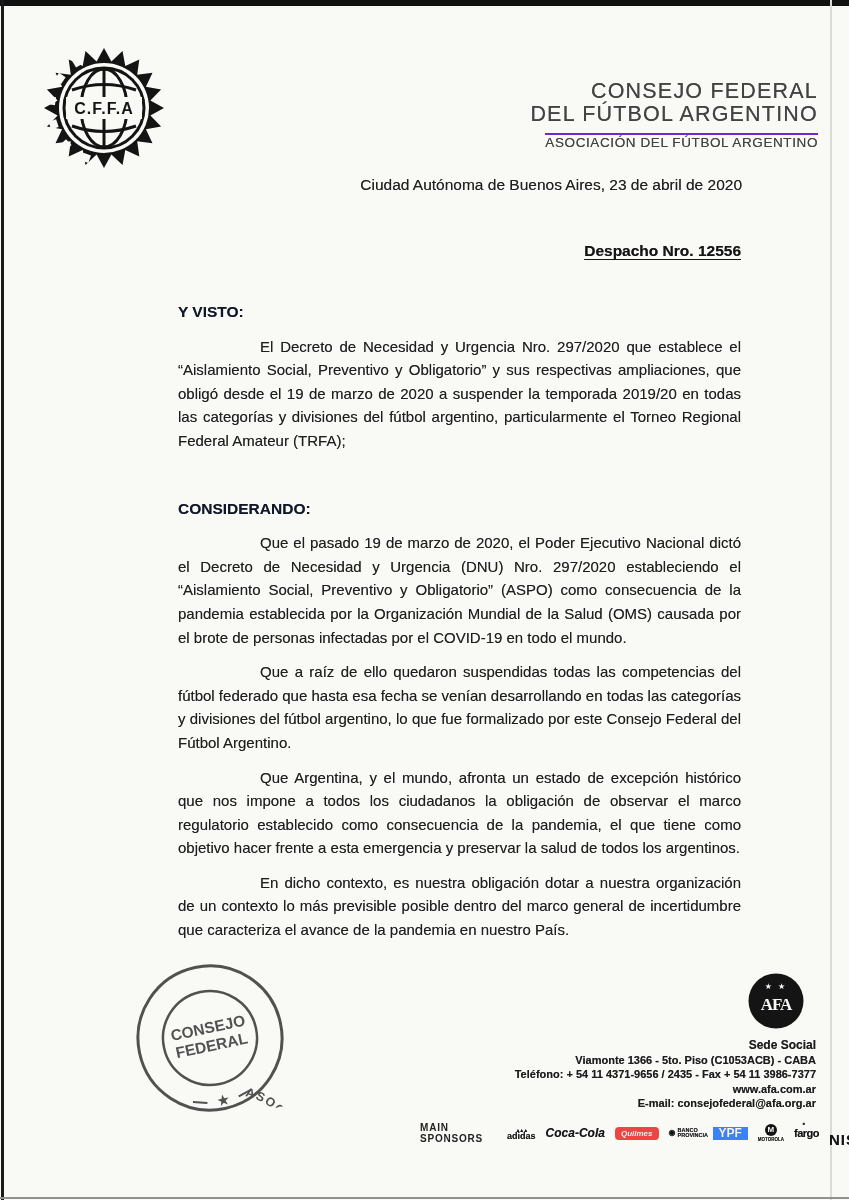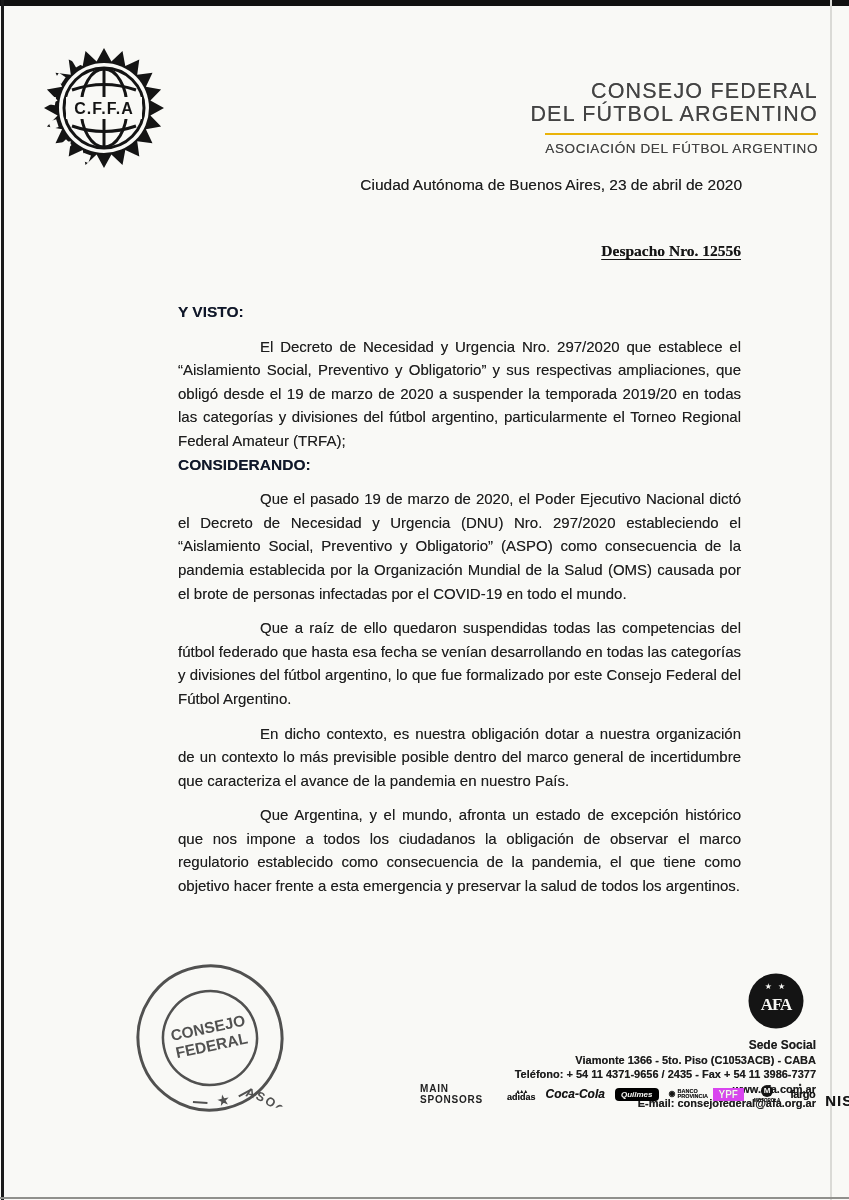--- a/index.html
+++ b/index.html
@@ -12,59 +12,59 @@
   
   .scan-top{position:absolute;left:0;top:0;width:849px;height:6px;background:#111;}
   .scan-left{position:absolute;left:1px;top:0;width:3px;height:1200px;background:#1a1a1a;}
   .scan-bottom{position:absolute;left:0;bottom:1px;width:849px;height:2px;background:#90908c;}
   .scan-right{position:absolute;left:830px;top:0;width:2px;height:1200px;background:#dadad6;}
 
   
   .cffa-logo{position:absolute;left:42px;top:46px;width:124px;height:124px;}
   .letterhead{position:absolute;right:31px;top:80px;text-align:right;color:#434343;}
   .lh-line{font-size:21.5px;line-height:23px;letter-spacing:1.2px;text-shadow:0 0 .5px rgba(60,60,60,.7);}
-  .lh-affil{display:inline-block;margin-top:7px;padding-top:6px;border-top:2px solid #eab308;
+  .lh-affil{display:inline-block;margin-top:7px;border-top:2px solid #6d28d9;
     font-size:13.5px;letter-spacing:.6px;text-shadow:0 0 .4px rgba(60,60,60,.7);}
 
   .dateline{position:absolute;right:107px;top:176px;font-size:15.5px;color:#1f1f1f;
     text-shadow:0 0 .5px rgba(30,30,30,.6);}
   .reference{position:absolute;right:108px;top:242px;font-size:15.5px;font-weight:bold;
     color:#151515;text-decoration:underline;text-underline-offset:3px;
-    text-shadow:0 0 .5px rgba(20,20,20,.6);font-family:Liberation Serif, serif;}
+    text-shadow:0 0 .5px rgba(20,20,20,.6);}
 
   
   .body-text{position:absolute;left:178px;top:300px;width:563px;color:#1e1e1e;
     font-size:15px;line-height:23.6px;text-shadow:0 0 .5px rgba(30,30,30,.55);}
   .sec-heading{font-weight:bold;font-size:15.5px;margin:0 0 9px 0;color:#0f172a;}
   .body-text p{margin:11px 0 0 0;text-align:justify;text-indent:82px;}
-  .sec-2{}
+  .sec-2{margin-top:44px;}
 
   
   .stamp{position:absolute;left:128px;top:956px;width:164px;height:164px;
     transform:rotate(-12deg);opacity:.88;}
   .stamp text{fill:#3a3a3a;font-family:"Liberation Sans", sans-serif;font-weight:bold;}
 
   
   .afa-logo{position:absolute;left:747px;top:972px;width:58px;height:58px;}
   .address{position:absolute;right:33px;top:1038px;text-align:right;color:#1d1d1d;
     font-size:11px;line-height:14.5px;font-weight:600;text-shadow:0 0 .4px rgba(20,20,20,.6);}
   .address .addr-title{font-size:12px;font-weight:bold;}
 
-  .sponsors{position:absolute;left:420px;top:1083px;right:40px;height:22px;
+  .sponsors{position:absolute;left:420px;top:1122px;right:40px;height:22px;
     display:flex;align-items:center;gap:10px;}
   .sponsors-label{font-size:10px;font-weight:bold;letter-spacing:.8px;color:#222;margin-right:14px;}
   .sp{color:#141414;font-weight:bold;white-space:nowrap;text-shadow:0 0 .4px rgba(20,20,20,.5);}
   .sp-adidas{font-size:9px;display:flex;flex-direction:column;align-items:center;line-height:6px;}
   .sp-adidas::before{content:"▲▲▲";font-size:5px;letter-spacing:-1px;line-height:5px;}
   .sp-cocacola{font-family:Liberation Sans, sans-serif;font-style:italic;font-size:12px;}
-  .sp-quilmes{background:#000000;color:#f7f7f4;border-radius:4px;font-style:italic;
+  .sp-quilmes{background:#ef4444;color:#f7f7f4;border-radius:4px;font-style:italic;
     font-size:8px;padding:2px 6px;line-height:9px;}
   .sp-banco{display:flex;align-items:center;gap:2px;font-size:5.5px;line-height:5.5px;width:34px;white-space:normal;}
   .sp-banco::before{content:"◉";font-size:8px;}
-  .sp-ypf{background:#d946ef;color:#f7f7f4;font-size:10px;padding:2px 6px;line-height:9px;}
+  .sp-ypf{background:#3b82f6;color:#f7f7f4;font-size:12px;padding:2px 6px;line-height:9px;}
   .sp-motorola{display:flex;flex-direction:column;align-items:center;line-height:5px;font-size:4.5px;}
   .sp-motorola::before{content:"M";display:flex;align-items:center;justify-content:center;
     width:12px;height:12px;border-radius:50%;background:#141414;color:#f7f7f4;
     font-size:8px;line-height:12px;text-align:center;margin-bottom:1px;}
   .sp-fargo{font-size:11px;letter-spacing:-.5px;position:relative;}
   .sp-fargo::before{content:"᛭";position:absolute;top:-6px;left:8px;font-size:6px;}
   .sp-nissan{font-size:15px;letter-spacing:1px;margin-top:12px;}
 </style>
 </head>
 <body>
@@ -105,22 +105,22 @@
 
 <div class="body-text">
   <div class="sec-1">
     <div class="sec-heading">Y VISTO:</div>
     <p>El Decreto de Necesidad y Urgencia Nro. 297/2020 que establece el “Aislamiento Social, Preventivo y Obligatorio” y sus respectivas ampliaciones, que obligó desde el 19 de marzo de 2020 a suspender la temporada 2019/20 en todas las categorías y divisiones del fútbol argentino, particularmente el Torneo Regional Federal Amateur (TRFA);</p>
   </div>
   <div class="sec-2">
     <div class="sec-heading">CONSIDERANDO:</div>
     <p>Que el pasado 19 de marzo de 2020, el Poder Ejecutivo Nacional dictó el Decreto de Necesidad y Urgencia (DNU) Nro. 297/2020 estableciendo el “Aislamiento Social, Preventivo y Obligatorio” (ASPO) como consecuencia de la pandemia establecida por la Organización Mundial de la Salud (OMS) causada por el brote de personas infectadas por el COVID-19 en todo el mundo.</p>
     <p>Que a raíz de ello quedaron suspendidas todas las competencias del fútbol federado que hasta esa fecha se venían desarrollando en todas las categorías y divisiones del fútbol argentino, lo que fue formalizado por este Consejo Federal del Fútbol Argentino.</p>
+    <p>Que Argentina, y el mundo, afronta un estado de excepción histórico que nos impone a todos los ciudadanos la obligación de observar el marco regulatorio establecido como consecuencia de la pandemia, el que tiene como objetivo hacer frente a esta emergencia y preservar la salud de todos los argentinos.</p>
     <p>En dicho contexto, es nuestra obligación dotar a nuestra organización de un contexto lo más previsible posible dentro del marco general de incertidumbre que caracteriza el avance de la pandemia en nuestro País.</p>
-    <p>Que Argentina, y el mundo, afronta un estado de excepción histórico que nos impone a todos los ciudadanos la obligación de observar el marco regulatorio establecido como consecuencia de la pandemia, el que tiene como objetivo hacer frente a esta emergencia y preservar la salud de todos los argentinos.</p>
   </div>
 </div>
 
 <svg class="stamp" viewBox="0 0 164 164">
   <circle cx="82" cy="82" r="72" fill="none" stroke="#3a3a3a" stroke-width="3"></circle>
   <circle cx="82" cy="82" r="47" fill="none" stroke="#3a3a3a" stroke-width="2.5"></circle>
   <path id="stampArc" d="M 82 142 A 60 60 0 1 1 81.9 142" fill="none"></path>
   <text font-size="12.5" letter-spacing="1.4">
     <textPath href="#stampArc" startOffset="6%">ASOCIACIÓN DEL FUTBOL ARGENTINO</textPath>
   </text>

